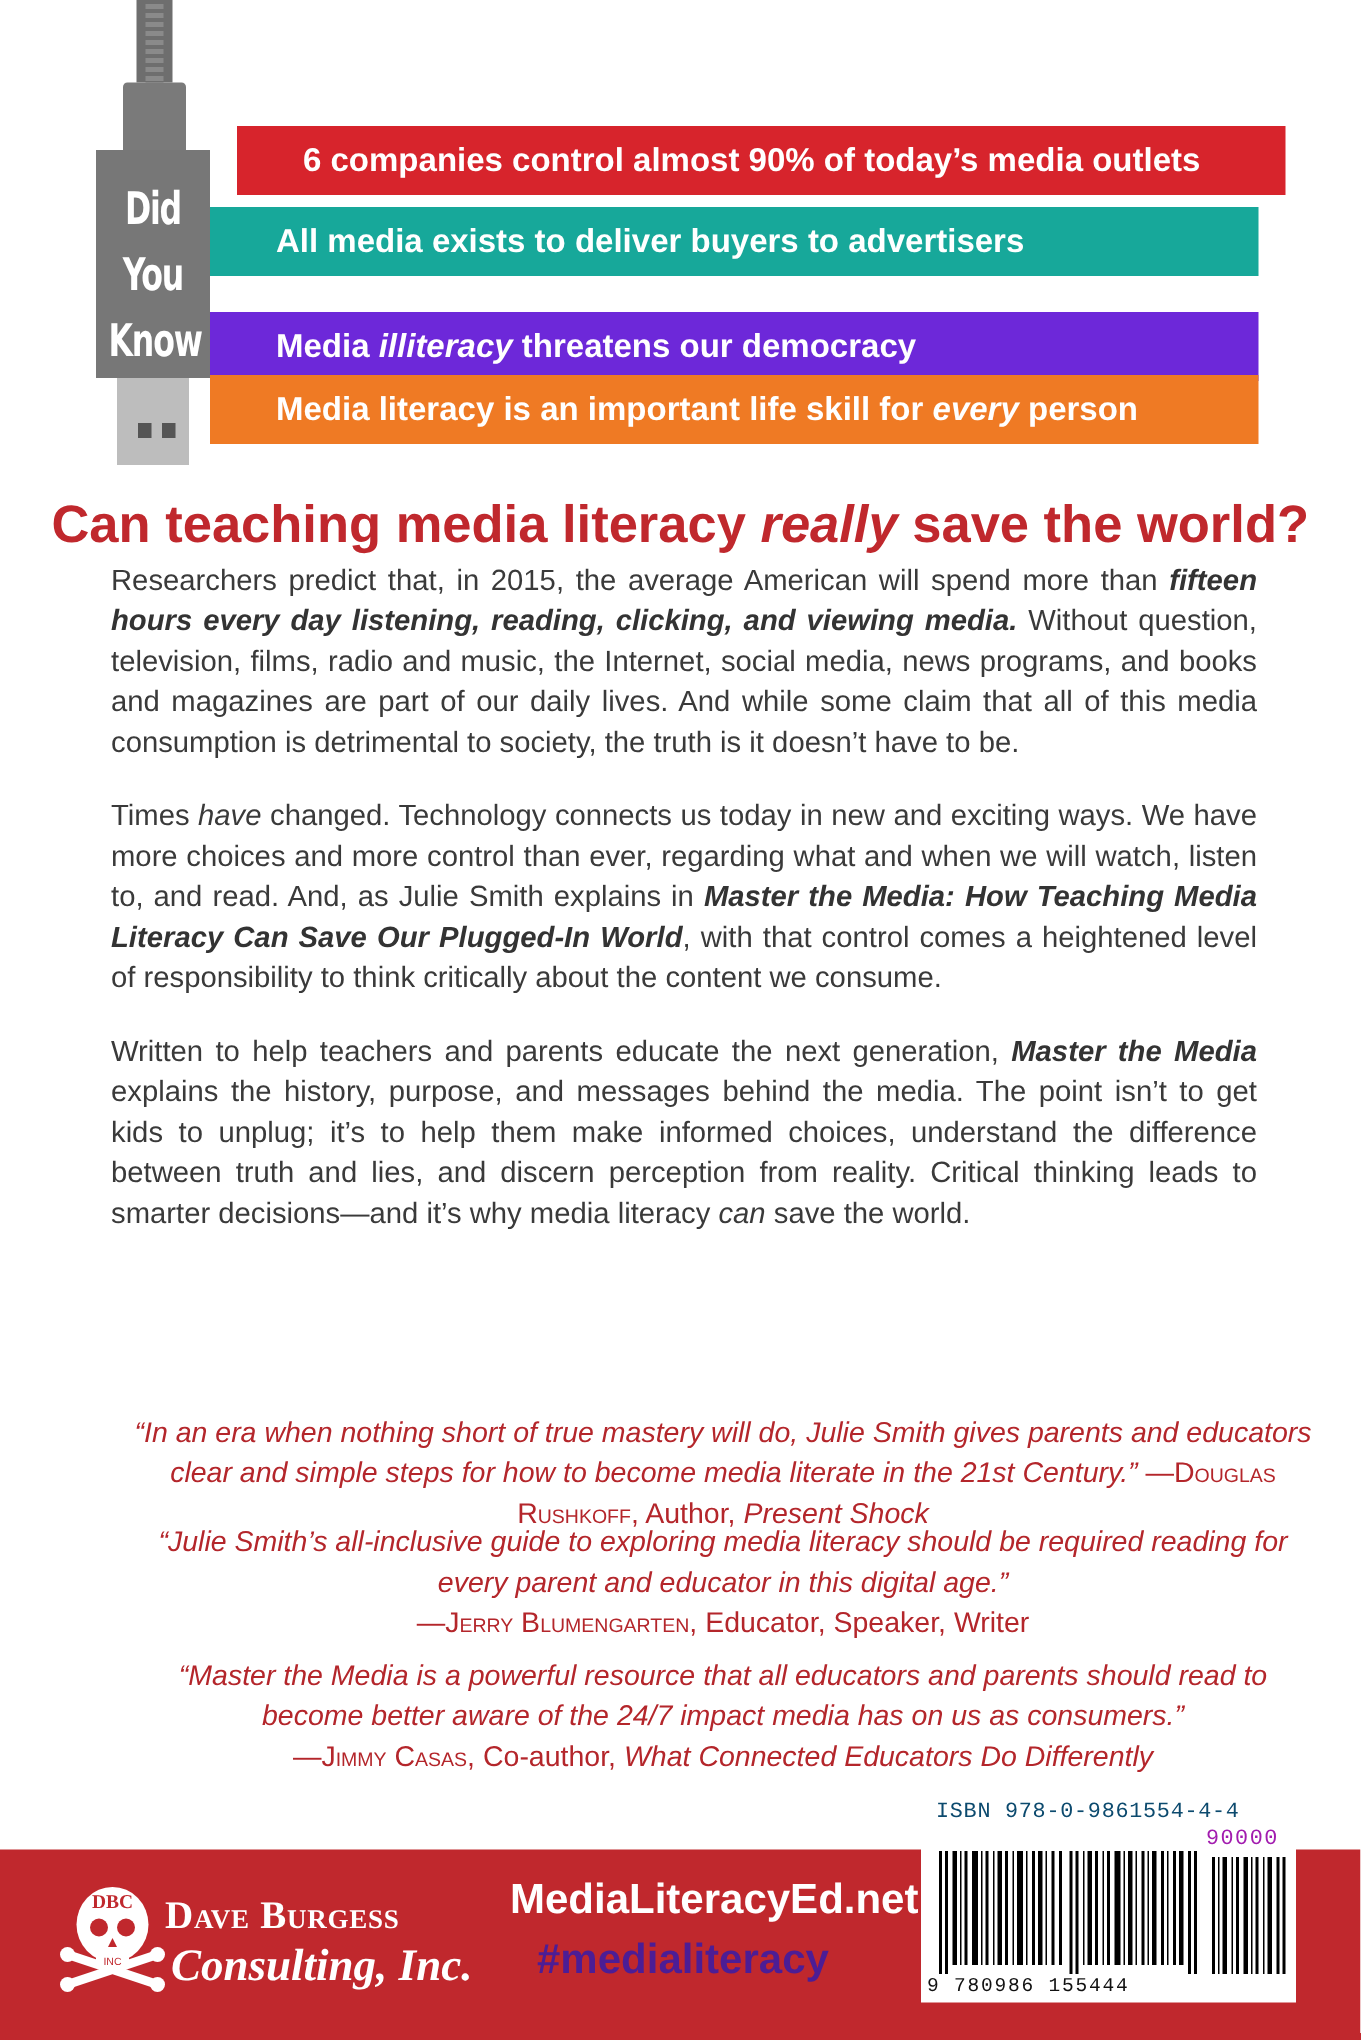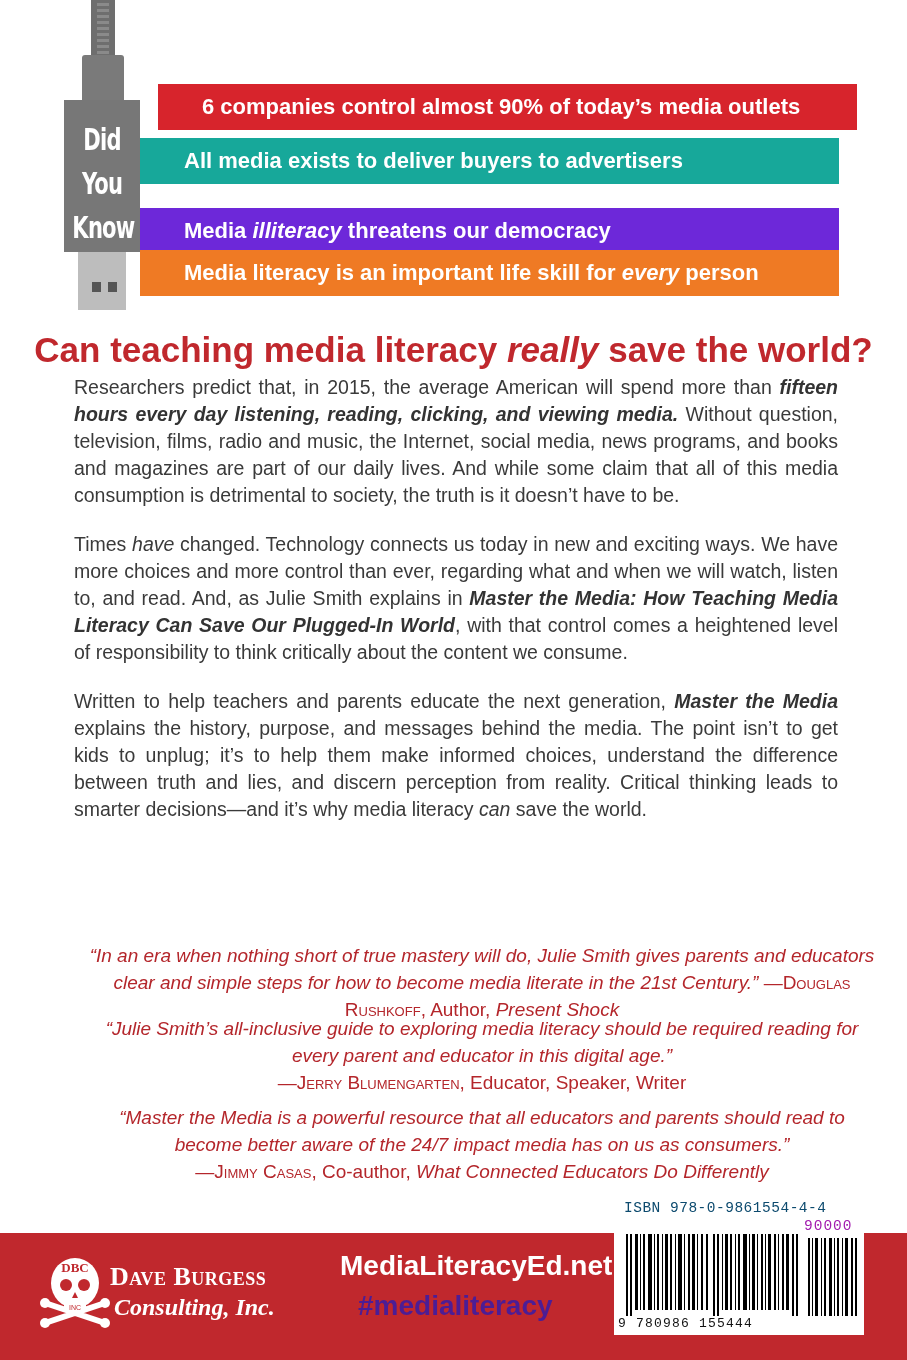--- a/index.html
+++ b/index.html
@@ -37,21 +37,21 @@
 
   .barcode-box { position:absolute; left:614px; top:1197px; width:250px; height:138px; background:#fff; }
   .isbn { position:absolute; left:624px; top:1200px; font-family:"Liberation Mono", monospace; font-size:14.5px; color:#0c4a6e; letter-spacing:0.5px; }
   .addon { position:absolute; left:804px; top:1218px; font-family:"Liberation Mono", monospace; font-size:14.5px; color:#a21caf; letter-spacing:1px; }
   .bars-svg { position:absolute; left:626px; top:1234px; }
   .ean-digits { position:absolute; left:618px; top:1316px; font-family:"Liberation Mono", monospace; font-size:13px; color:#111; letter-spacing:1.2px; }
 
   .footer { position:absolute; left:0; top:1233px; width:907px; height:127px; background:#c0282d; }
   .logo-skull { position:absolute; left:40px; top:1248px; width:70px; height:80px; }
   .logo-name { position:absolute; left:110px; top:1262px; color:#fff; font-family:"Liberation Serif", serif; font-weight:bold; font-size:26px; font-variant:small-caps; letter-spacing:0.5px; }
-  .logo-sub { position:absolute; left:114px; top:1294px; color:#fff; font-family:"Liberation Serif", serif; font-weight:bold; font-size:24px; font-style:italic; }
+  .logo-sub { position:absolute; left:114px; top:1294px; color:#fff; font-family:"Liberation Serif", serif; font-weight:bold; font-size:30px; font-style:italic; }
   .footer-url { position:absolute; left:340px; top:1250px; color:#fff; font-weight:bold; font-size:28px; }
   .footer-hash { position:absolute; left:358px; top:1290px; color:#4c1d95; font-weight:bold; font-size:28px; }
 </style>
 </head>
 <body>
 
 <div>
   <div class="usb-cable"></div>
   <div class="usb-neck"></div>
   <div class="usb-body"></div>

